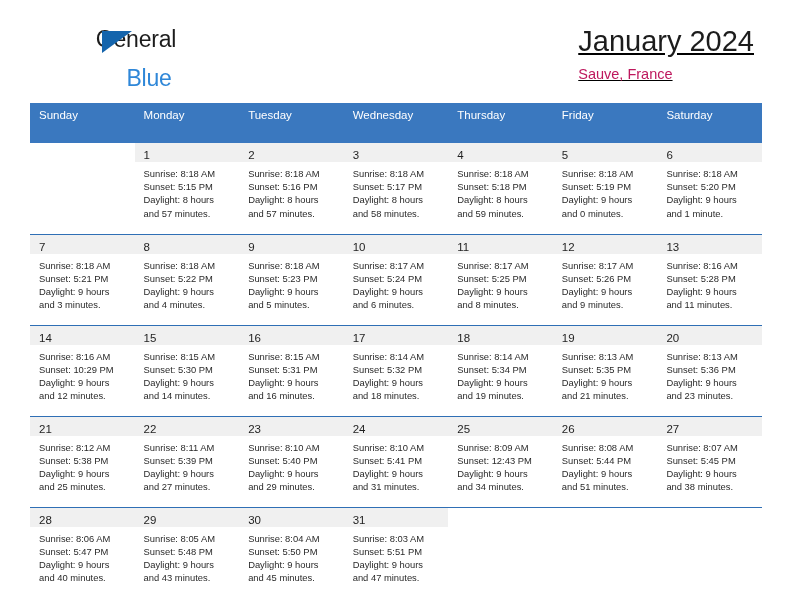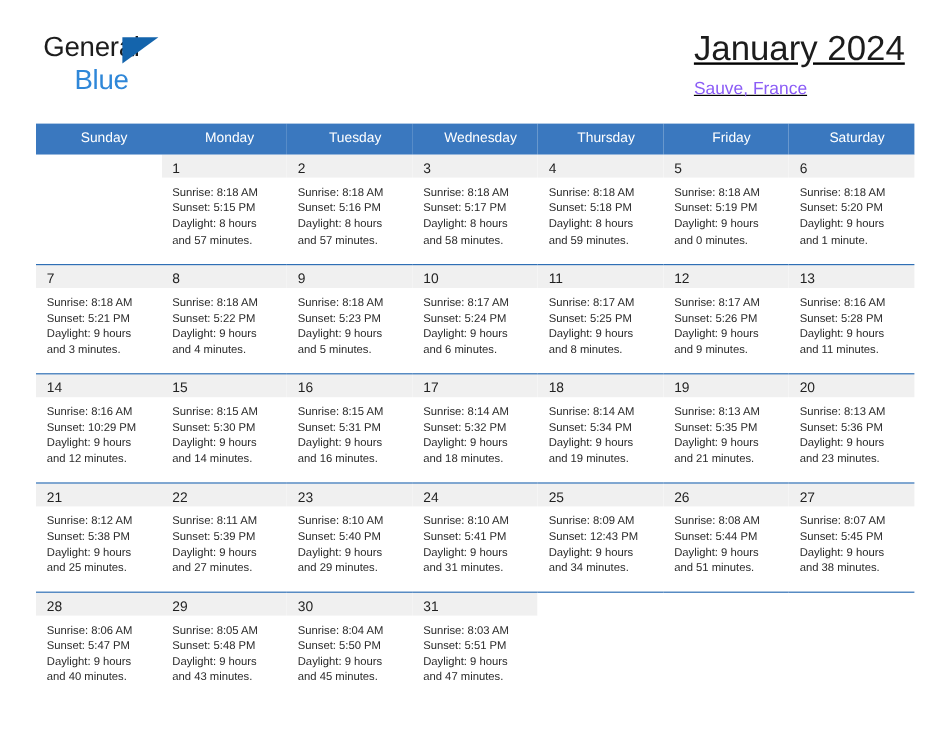--- a/index.html
+++ b/index.html
@@ -20,80 +20,81 @@
   .header {
     position: relative;
     height: 78px;
     padding: 22px 36px 0 34px;
   }
   .logo {
     position: absolute;
     left: 36px; top: 28px;
     width: 200px;
     line-height: 1;
+    text-align: center;
   }
   .logo-row1 {
     position: relative;
     display: inline-block;
     font-size: 23px;
     color: #1c1c1c;
     letter-spacing: -0.2px;
   }
   .logo-tri {
     position: absolute;
     left: 66px; top: 3px;
     width: 0; height: 0;
     border-left: 30px solid #1464ac;
     border-bottom: 22px solid transparent;
   }
   .logo-row2 {
     display: block;
-    margin-top: 4px;
+    margin-top: 16px;
     margin-left: 26px;
     font-size: 23px;
     color: #2f87d8;
     letter-spacing: -0.2px;
   }
   .title-block {
     position: absolute;
     right: 38px; top: 26px;
     text-align: left;
     text-decoration: underline;
   }
   .cal-title {
     font-size: 29px;
     color: #1c1c1c;
     line-height: 1.05;
     white-space: nowrap;
   }
   .cal-sub {
     margin-top: 10px;
     font-size: 14.5px;
-    color: #8b5cf6;
+    color: #be185d;
     white-space: nowrap;
   }
 
   
   .cal-wrap {
     position: absolute;
     left: 30px; top: 103px;
     width: 732px;
   }
   table.cal {
     width: 732px;
     border-collapse: collapse;
     table-layout: fixed;
   }
   table.cal th {
     background: #3a78bf;
     color: #ffffff;
     font-size: 11.5px;
     font-weight: normal;
-    text-align: center;
-    padding: 6px 0 8px 9px;
+    text-align: left;
+    padding: 6px 0 22px 9px;
     height: 22px;
     border: none;
   }
   td.daycell {
     width: 104.5px;
     height: 91px;
     vertical-align: top;
     padding: 0;
     border: none;
     border-top: 1px solid #2f6fb5;

